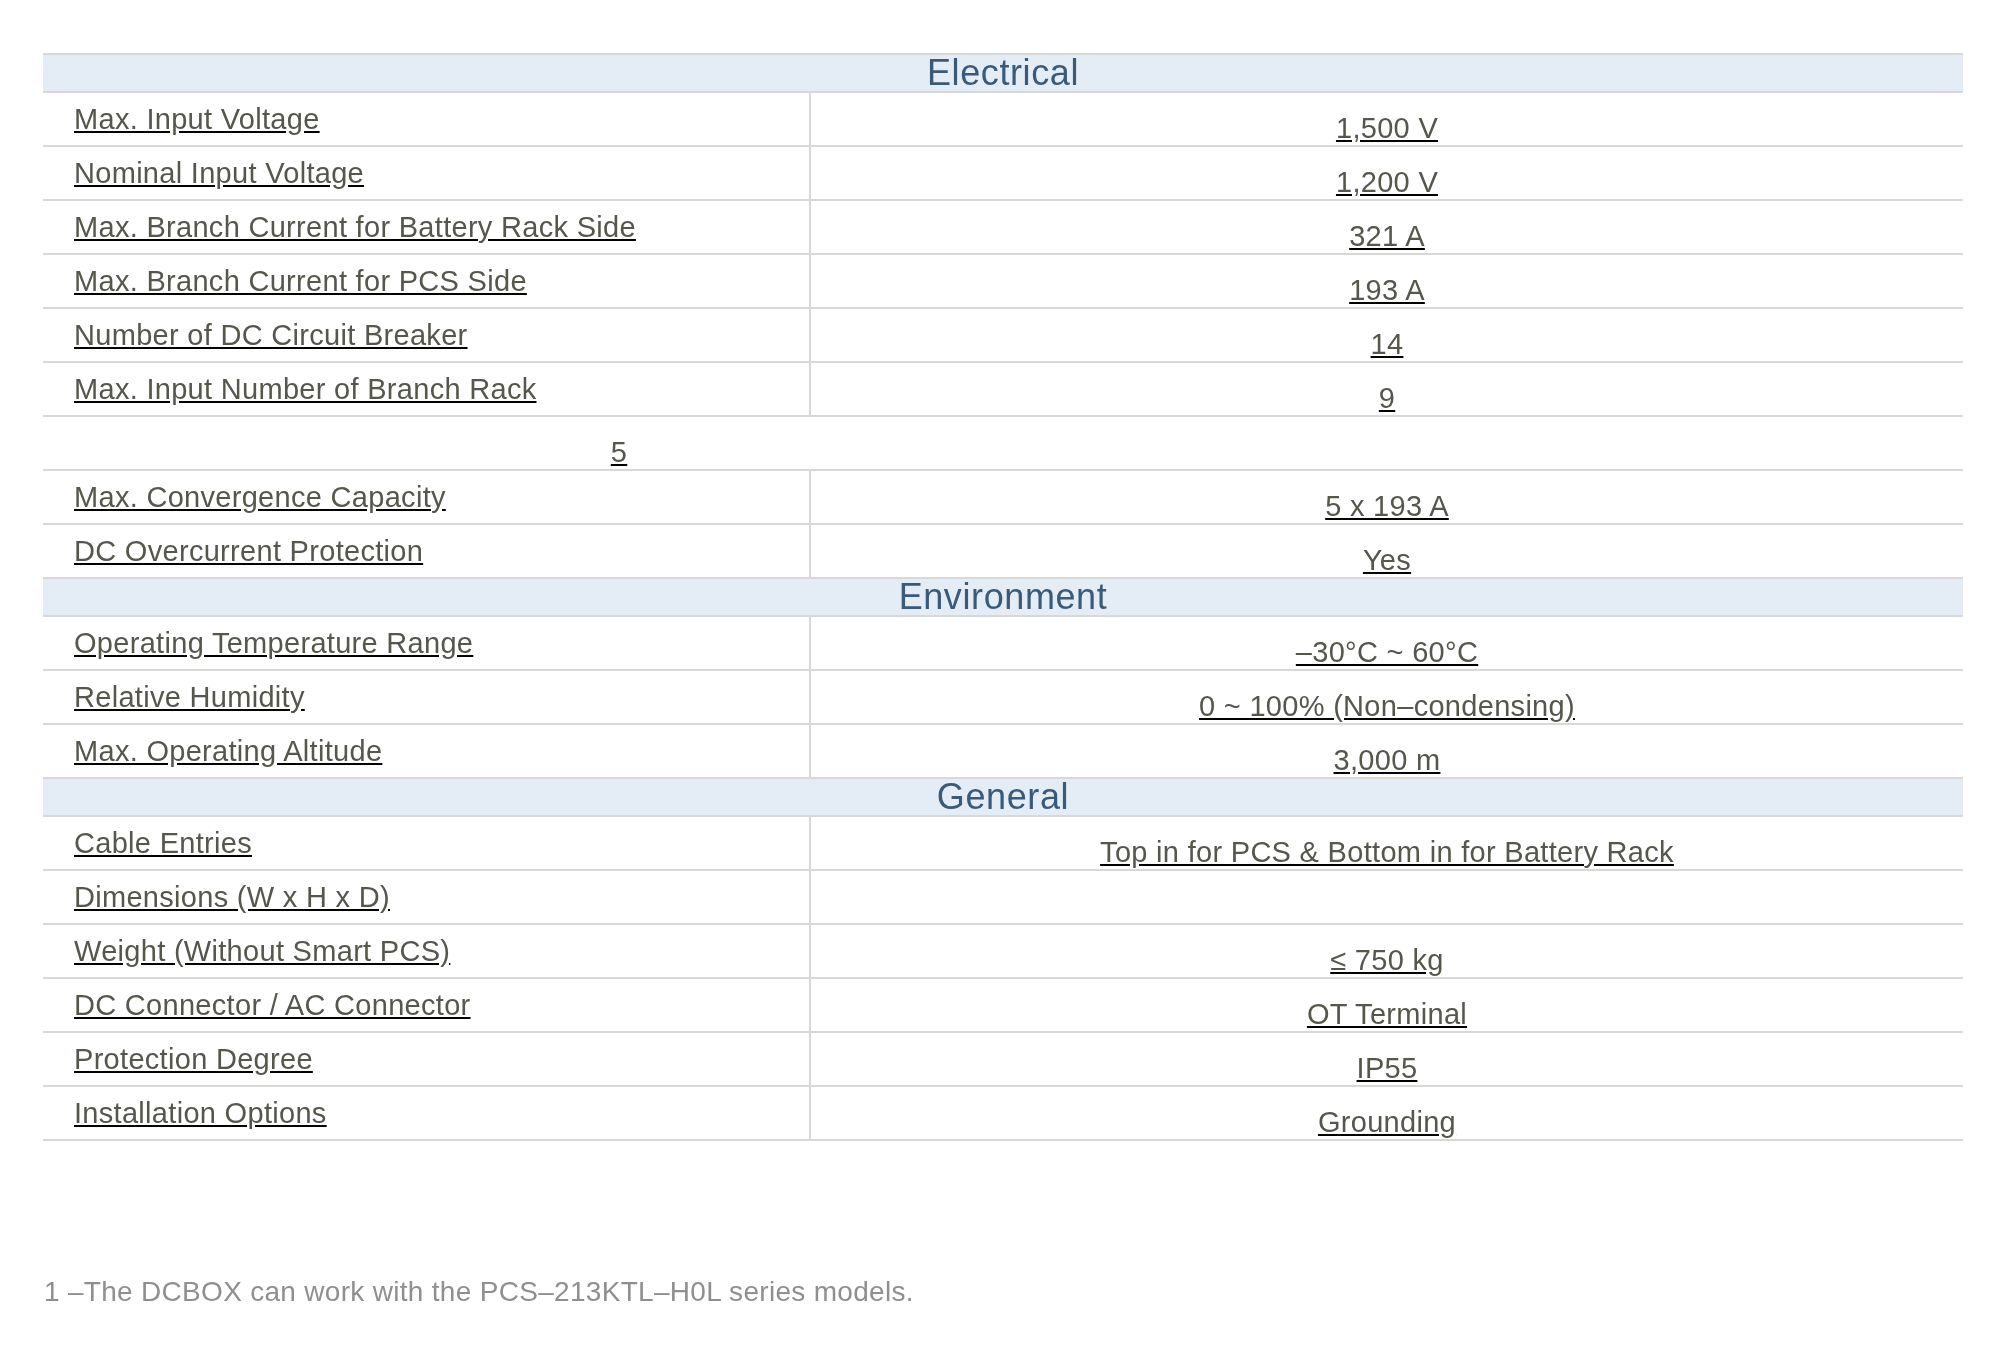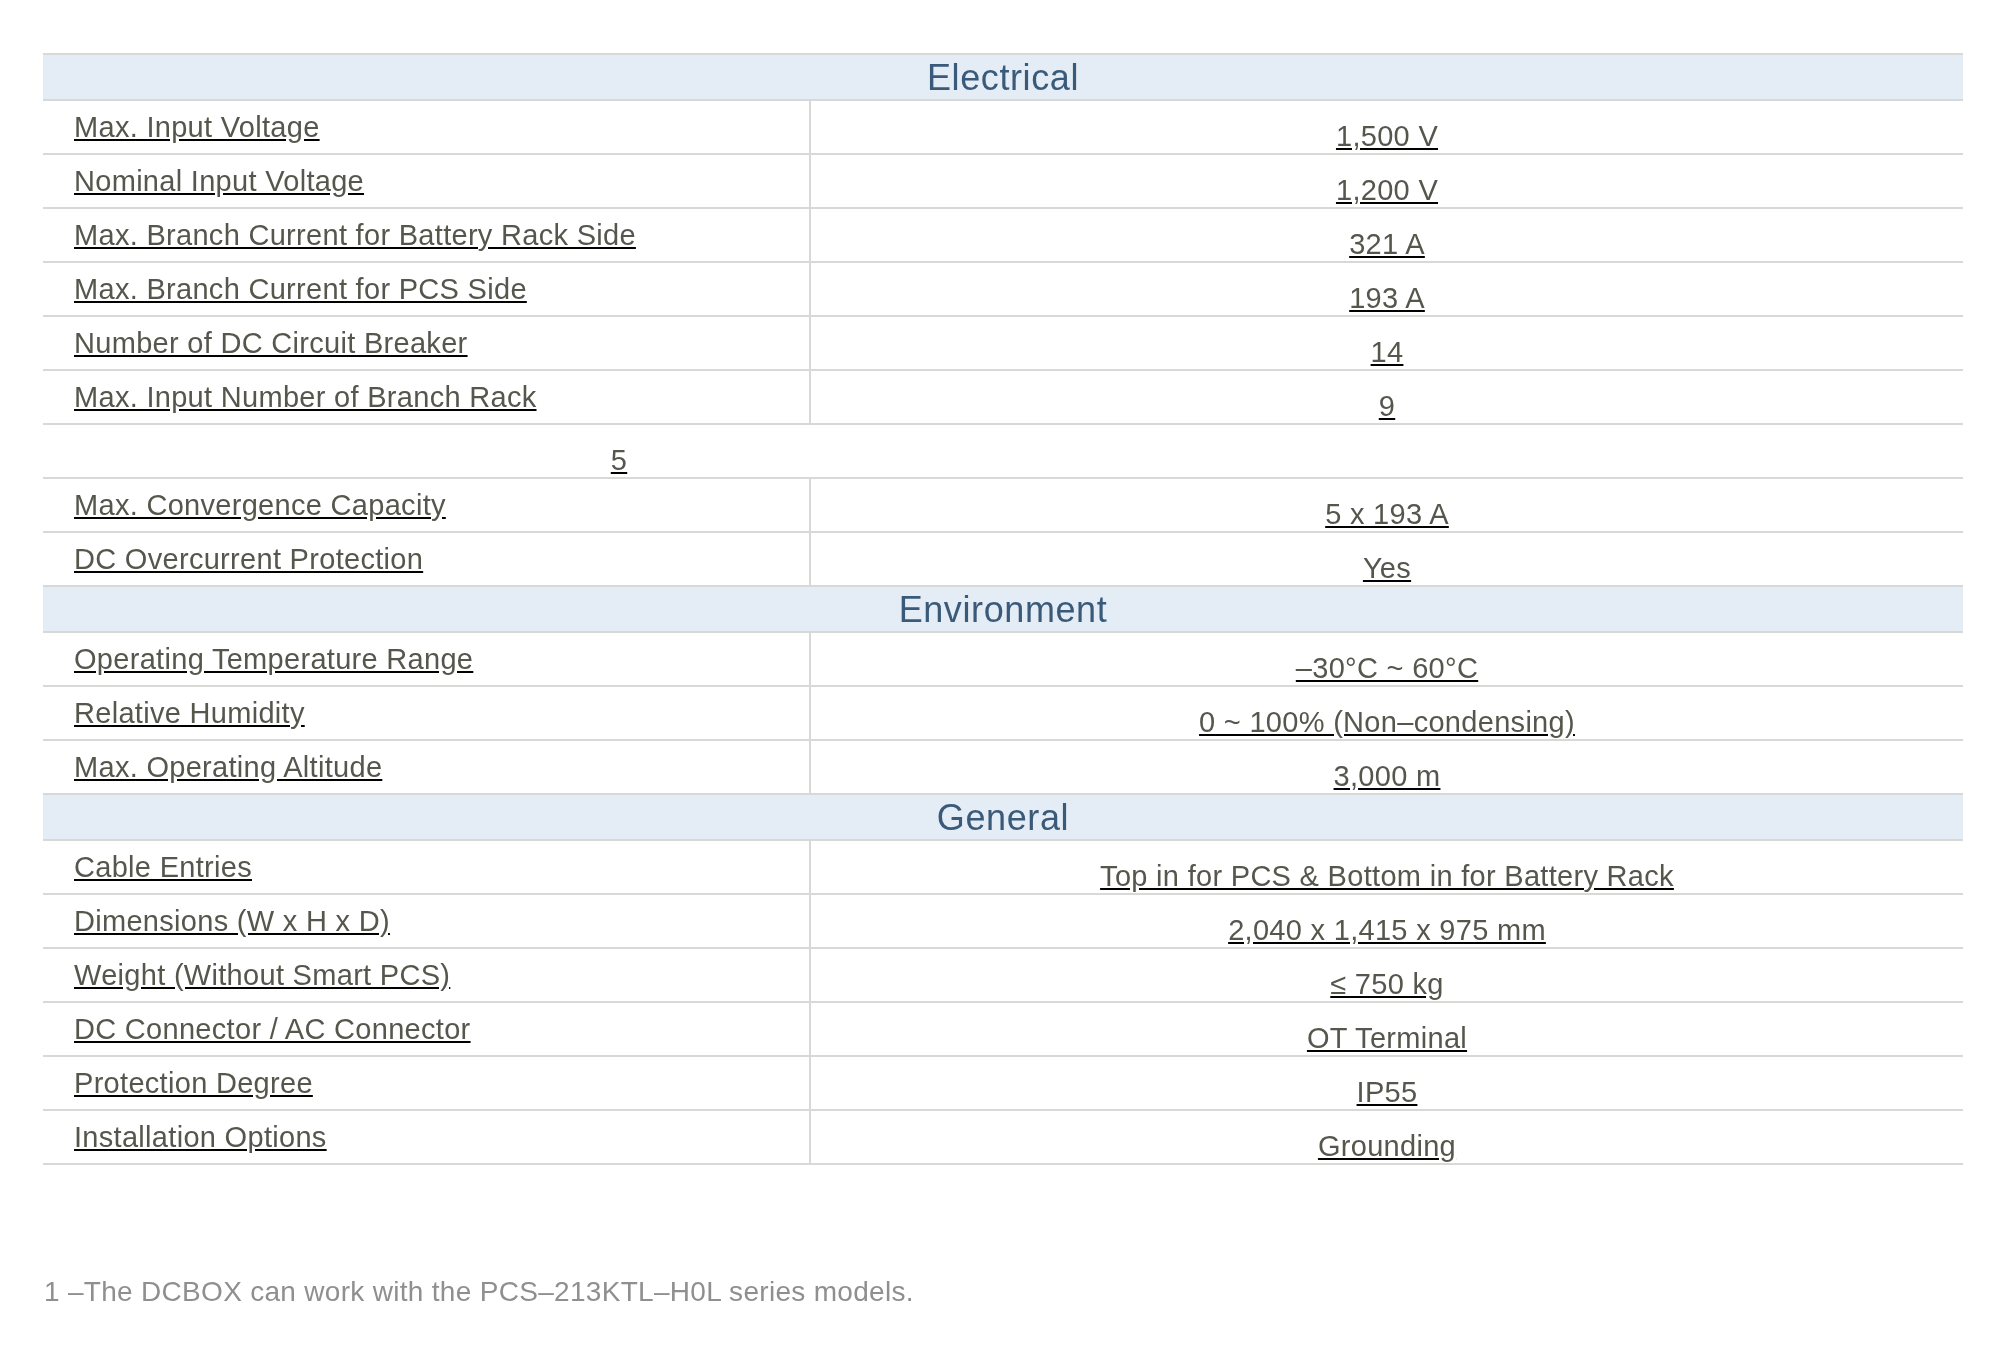--- a/index.html
+++ b/index.html
@@ -13,25 +13,25 @@
   }
   .spec-table {
     position: absolute;
     left: 43px;
     top: 53px;
     width: 1920px;
     border-top: 2px solid var(--line, #d8d8d6);
   }
   .section-header {
     box-sizing: border-box;
-    height: 46px;
+    height: 38px;
     background: var(--section-bg, #e4ecf5);
     border-bottom: 2px solid var(--line, #d8d8d6);
     display: flex;
-    align-items: flex-end;
+    align-items: center;
     justify-content: center;
   }
   .section-title {
     font-size: 36px;
     letter-spacing: 0.6px;
     color: var(--section-text, #3a5a7a);
   }
   .row {
     box-sizing: border-box;
     display: flex;
@@ -155,21 +155,20 @@
       <span class="section-title">General</span>
     </div>
 
   <div class="row">
     <div class="cell label">Cable Entries</div>
     <div class="cell value">Top in for PCS &amp; Bottom in for Battery Rack</div>
   </div>
 
   <div class="row">
     <div class="cell label">Dimensions (W x H x D)</div>
-    <div class="cell value">2,040 x 1,415 x 975 mm</div>
   </div>
 
   <div class="row">
     <div class="cell label">Weight (Without Smart PCS)</div>
     <div class="cell value">≤ 750 kg</div>
   </div>
 
   <div class="row">
     <div class="cell label">DC Connector / AC Connector</div>
     <div class="cell value">OT Terminal</div>

